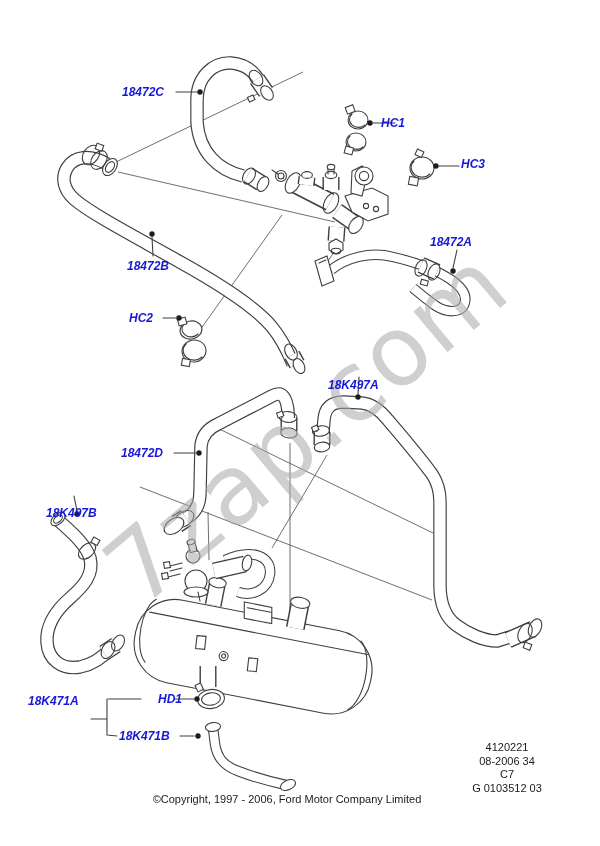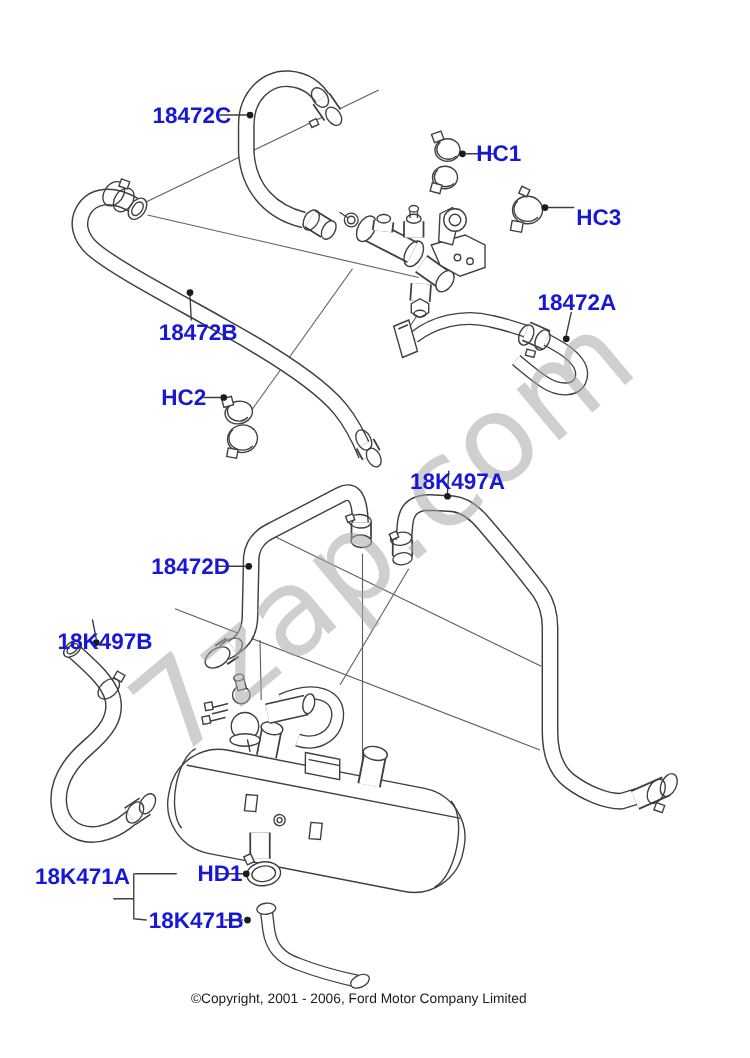--- a/index.html
+++ b/index.html
@@ -12,22 +12,22 @@
   .fw{fill:#ffffff;stroke:#3f3f3f;stroke-width:1.1;}
   .ho{fill:none;stroke:#3f3f3f;stroke-width:13.5;stroke-linejoin:round;}
   .hi{fill:none;stroke:#ffffff;stroke-width:11.2;stroke-linejoin:round;}
   .ho2{fill:none;stroke:#3f3f3f;stroke-width:10.5;stroke-linejoin:round;}
   .hi2{fill:none;stroke:#ffffff;stroke-width:8.4;stroke-linejoin:round;}
   .so{fill:none;stroke:#3f3f3f;stroke-width:17;}
   .si{fill:none;stroke:#ffffff;stroke-width:14.2;}
   .so2{fill:none;stroke:#3f3f3f;stroke-width:19;}
   .si2{fill:none;stroke:#ffffff;stroke-width:16;}
   .dot{fill:#1c1c1c;}
-  .callout{position:absolute;font-weight:bold;font-size:18px;line-height:16px;
-           color:var(--label-color,#1717d6);white-space:nowrap;letter-spacing:0;}
+  .callout{position:absolute;font-weight:bold;font-size:12px;line-height:16px;
+           color:var(--label-color,#1717d6);white-space:nowrap;letter-spacing:0;font-style:italic;}
   .wm{position:absolute;left:70px;top:374px;width:470px;height:130px;text-align:center;
       font-size:97px;font-weight:500;color:rgba(168,168,168,0.55);
       transform:rotate(-40deg);transform-origin:50% 50%;pointer-events:none;
       font-family:"DejaVu Sans",sans-serif;letter-spacing:2px;}
   .copyright{position:absolute;left:77px;top:793px;width:420px;text-align:center;
              font-size:11px;color:#1a1a1a;}
   .docref{position:absolute;left:440px;top:741px;width:134px;text-align:center;
           font-size:11px;line-height:13.5px;color:#1a1a1a;}
   .docref span{display:block;}
 </style>
@@ -276,26 +276,32 @@
     <path class="ln" d="M 91,719 L 107,719 M 107,699 L 107,735 M 107,735 L 117,736"></path>
     <path class="ln" d="M 180,736 L 194,736"></path>
         <circle class="dot" cx="198" cy="736" r="2.7"></circle>
   </g>
 </svg>
 
 <div class="wm">7zap.com</div>
 
 <div class="callout" style="left:122px;top:84px">18472C</div>
 <div class="callout" style="left:381px;top:115px">HC1</div>
-<div class="callout" style="left:461px;top:166px">HC3</div>
+<div class="callout" style="left:461px;top:156px">HC3</div>
 <div class="callout" style="left:430px;top:234px">18472A</div>
 <div class="callout" style="left:127px;top:258px">18472B</div>
 <div class="callout" style="left:129px;top:310px">HC2</div>
 <div class="callout" style="left:328px;top:377px">18K497A</div>
 <div class="callout" style="left:121px;top:445px">18472D</div>
 <div class="callout" style="left:46px;top:505px">18K497B</div>
 <div class="callout" style="left:158px;top:691px">HD1</div>
 <div class="callout" style="left:28px;top:693px">18K471A</div>
 <div class="callout" style="left:119px;top:728px">18K471B</div>
 
-<div class="copyright">©Copyright, 2001 - 2006, Ford Motor Company Limited</div>
-
+<div class="copyright">©Copyright, 1997 - 2006, Ford Motor Company Limited</div>
+<div class="docref">
+  <span>4120221</span>
+  <span>08-2006 34</span>
+  <span>C7</span>
+  <span>G 0103512 03</span>
 </div>
 
+</div>
+
 </body></html>

